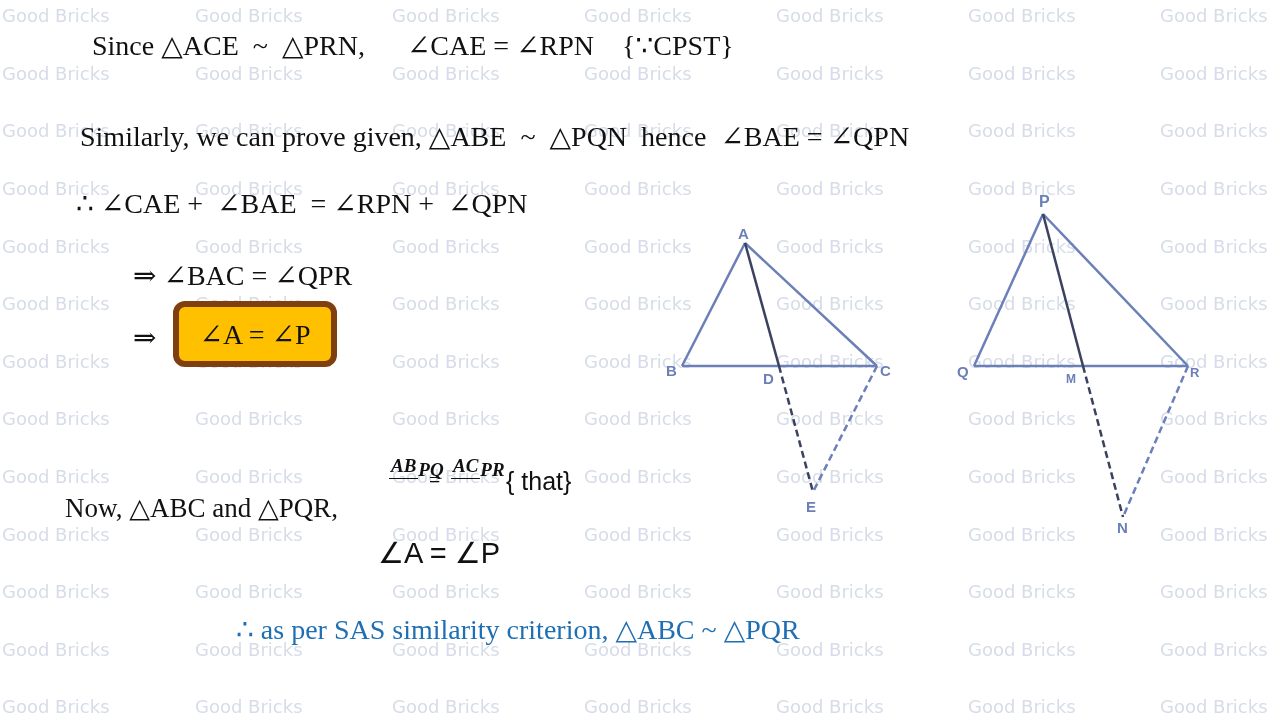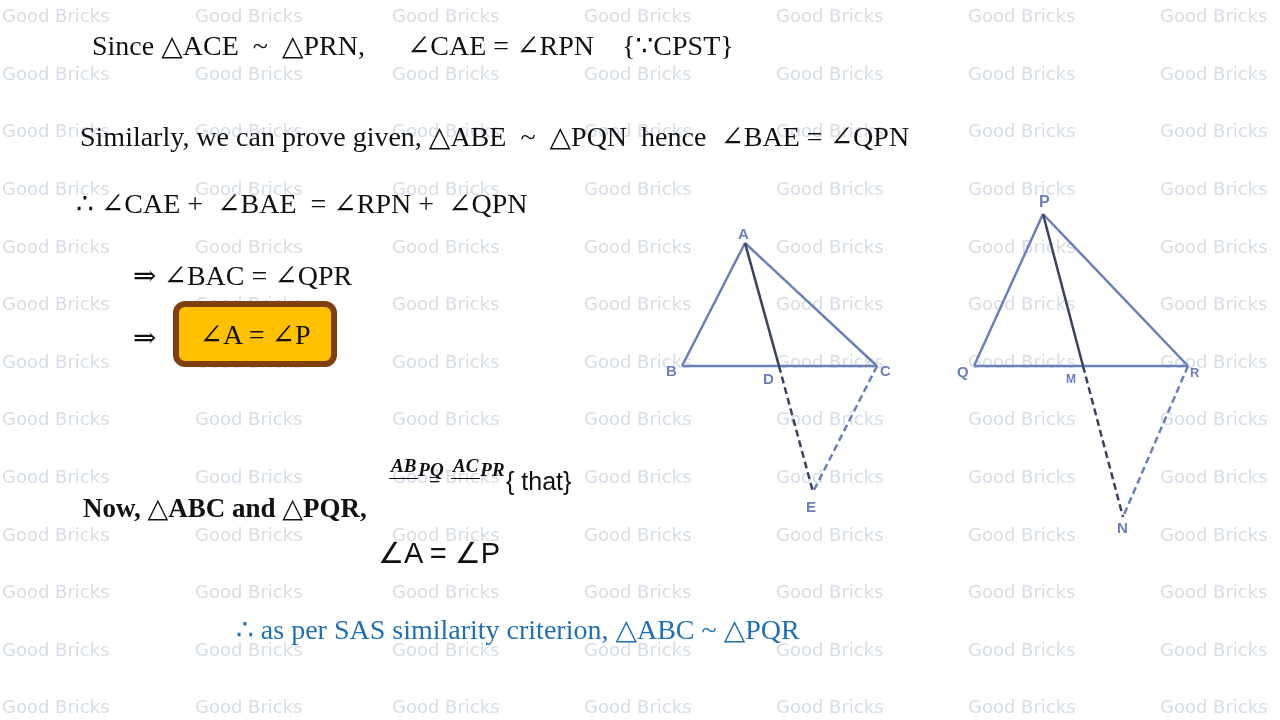--- a/index.html
+++ b/index.html
@@ -119,21 +119,21 @@
 
 <div class="line" style="left:92px;top:32px;">Since △ACE  ~  △PRN,      ∠CAE = ∠RPN    {∵CPST}</div>
 <div class="line" style="left:80px;top:123px;">Similarly, we can prove given, △ABE  ~  △PQN  hence  ∠BAE = ∠QPN</div>
 <div class="line" style="left:76px;top:190px;">∴ ∠CAE +  ∠BAE  = ∠RPN +  ∠QPN</div>
 <div class="line" style="left:133px;top:262px;">⇒ ∠BAC = ∠QPR</div>
 <div class="line" style="left:133px;top:324px;">⇒</div>
 <div class="box">
   <span>∠A = ∠P</span>
 </div>
 
-<div class="line sans" style="left:68px;top:468px;font-size:27px;font-weight:bold;">
+<div class="line sans" style="left:50px;top:468px;font-size:27px;">
   <span style="font-family:'Liberation Serif','DejaVu Serif',serif;">Now, △ABC and △PQR,</span>
 </div>
 <div class="frac" style="left:389px;top:456px;">
   <span class="num">AB</span>
   <span class="den">PQ</span>
 </div>
 <div class="line" style="left:429px;top:470px;font-size:20px;">=</div>
 <div class="frac" style="left:451px;top:456px;">
   <span class="num">AC</span>
   <span class="den">PR</span>

